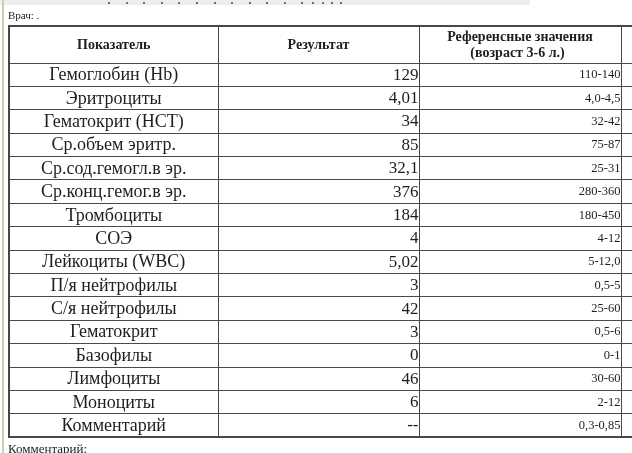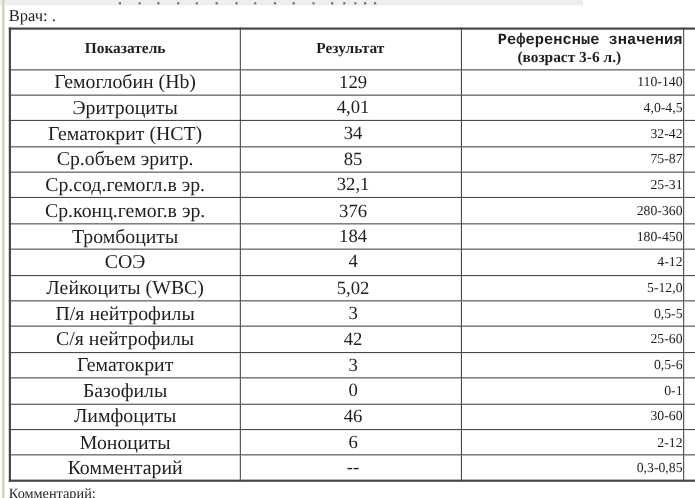--- a/index.html
+++ b/index.html
@@ -20,42 +20,42 @@
     position:absolute; top:2px; left:0; width:2px; height:2px;
     background:transparent;
     box-shadow:
       108px 0 #6e6e6e, 126px 0 #777, 143px 0 #6a6a6a, 161px 0 #6e6e6e,
       178px 0 #777, 196px 0 #6a6a6a, 214px 0 #6e6e6e, 231px 0 #777,
       249px 0 #6a6a6a, 266px 0 #6e6e6e, 284px 0 #777, 301px 0 #6a6a6a,
       312px 0 #6e6e6e, 322px 0 #777, 331px 0 #6a6a6a, 340px 0 #6e6e6e;
   }
   .meta-line {
     position:absolute; top:7px; left:0; width:580px; height:16px;
-    font-size:15px; line-height:16px; white-space:nowrap;
+    font-size:11px; line-height:16px; white-space:nowrap;
   }
   .meta-doctor { position:absolute; left:8px; top:0; }
   .meta-date   { position:absolute; left:115px; top:0; }
 
   table.lab-table {
     position:absolute; left:8px; top:25px;
     border-collapse:collapse; table-layout:fixed;
     width:694px;
     border:2px solid #474747;
   }
   .lab-table th, .lab-table td {
     border:1.6px solid #4a4a4a;
     padding:0; overflow:hidden; vertical-align:middle;
   }
   .lab-table thead tr { height:37px; }
   .lab-table tbody tr { height:23.4px; }
   th { font-weight:bold; font-size:14px; text-align:center; }
-  th .ref-line1 { display:block; text-align:right; line-height:16px;font-family:Liberation Mono, monospace; }
+  th .ref-line1 { display:block; text-align:center; line-height:16px; }
   th .ref-line2 { display:block; padding-right:5px; line-height:16px; }
   td.c-indicator { text-align:center; font-size:18px; }
-  td.c-result    { text-align:center; padding-left:5px; font-size:17px; }
+  td.c-result    { text-align:right; padding-left:5px; font-size:17px; }
   td.c-reference { text-align:right; font-size:12.5px; }
   td.c-extra     { background:#ffffff; }
 
   .comment-line {
     position:absolute; left:8px; top:442px;
     font-size:13px; line-height:14px;
   }
 </style>
 </head>
 <body>

